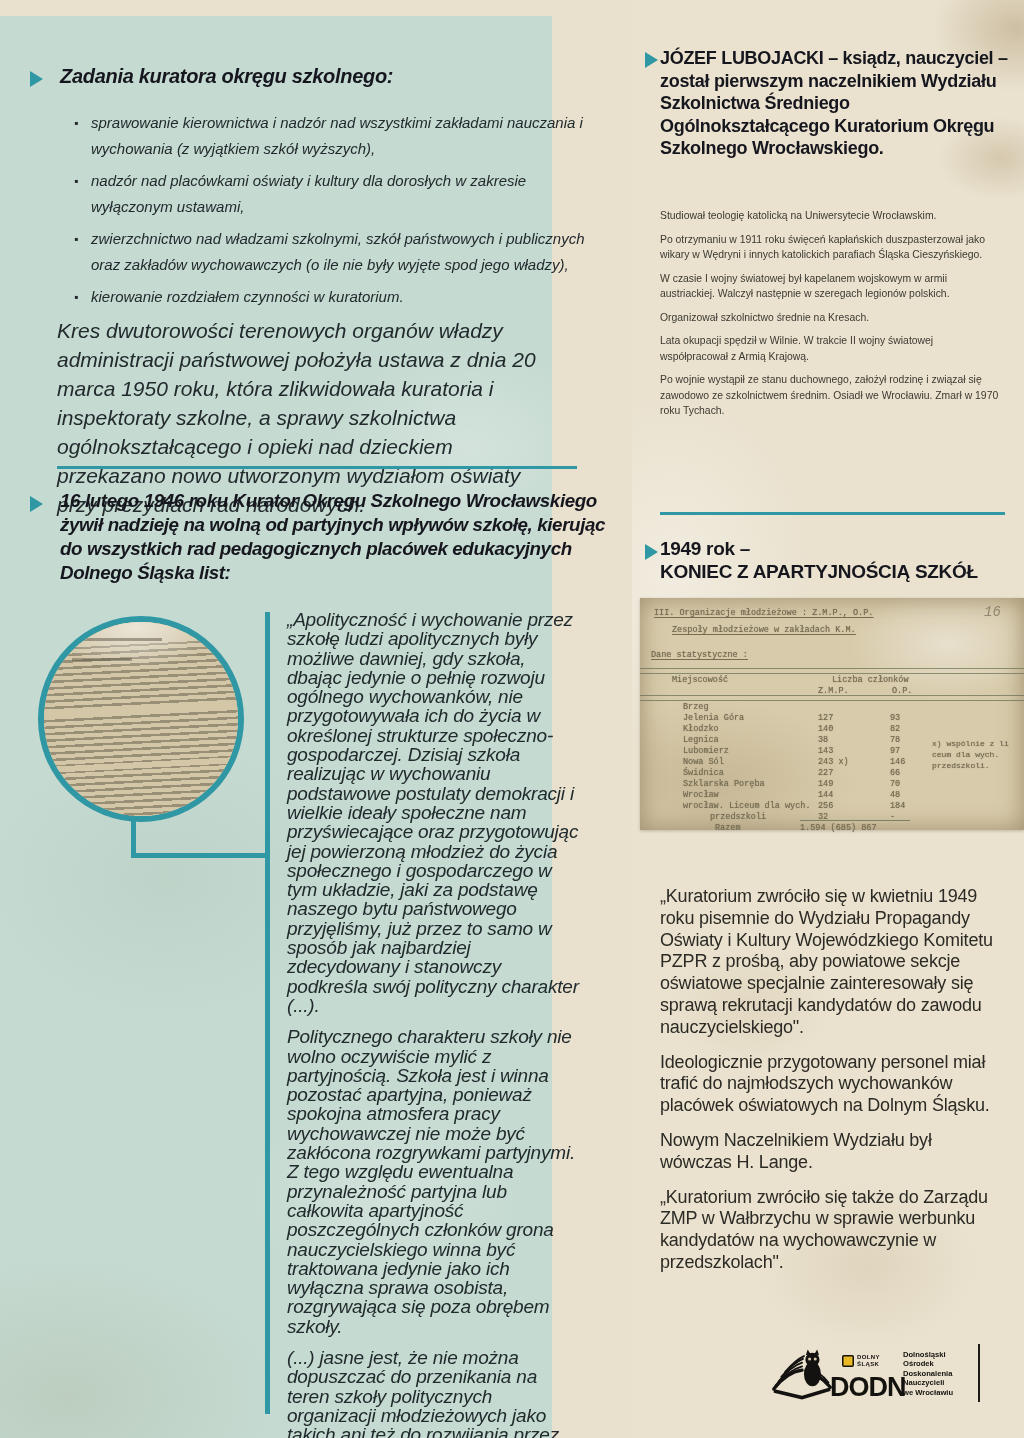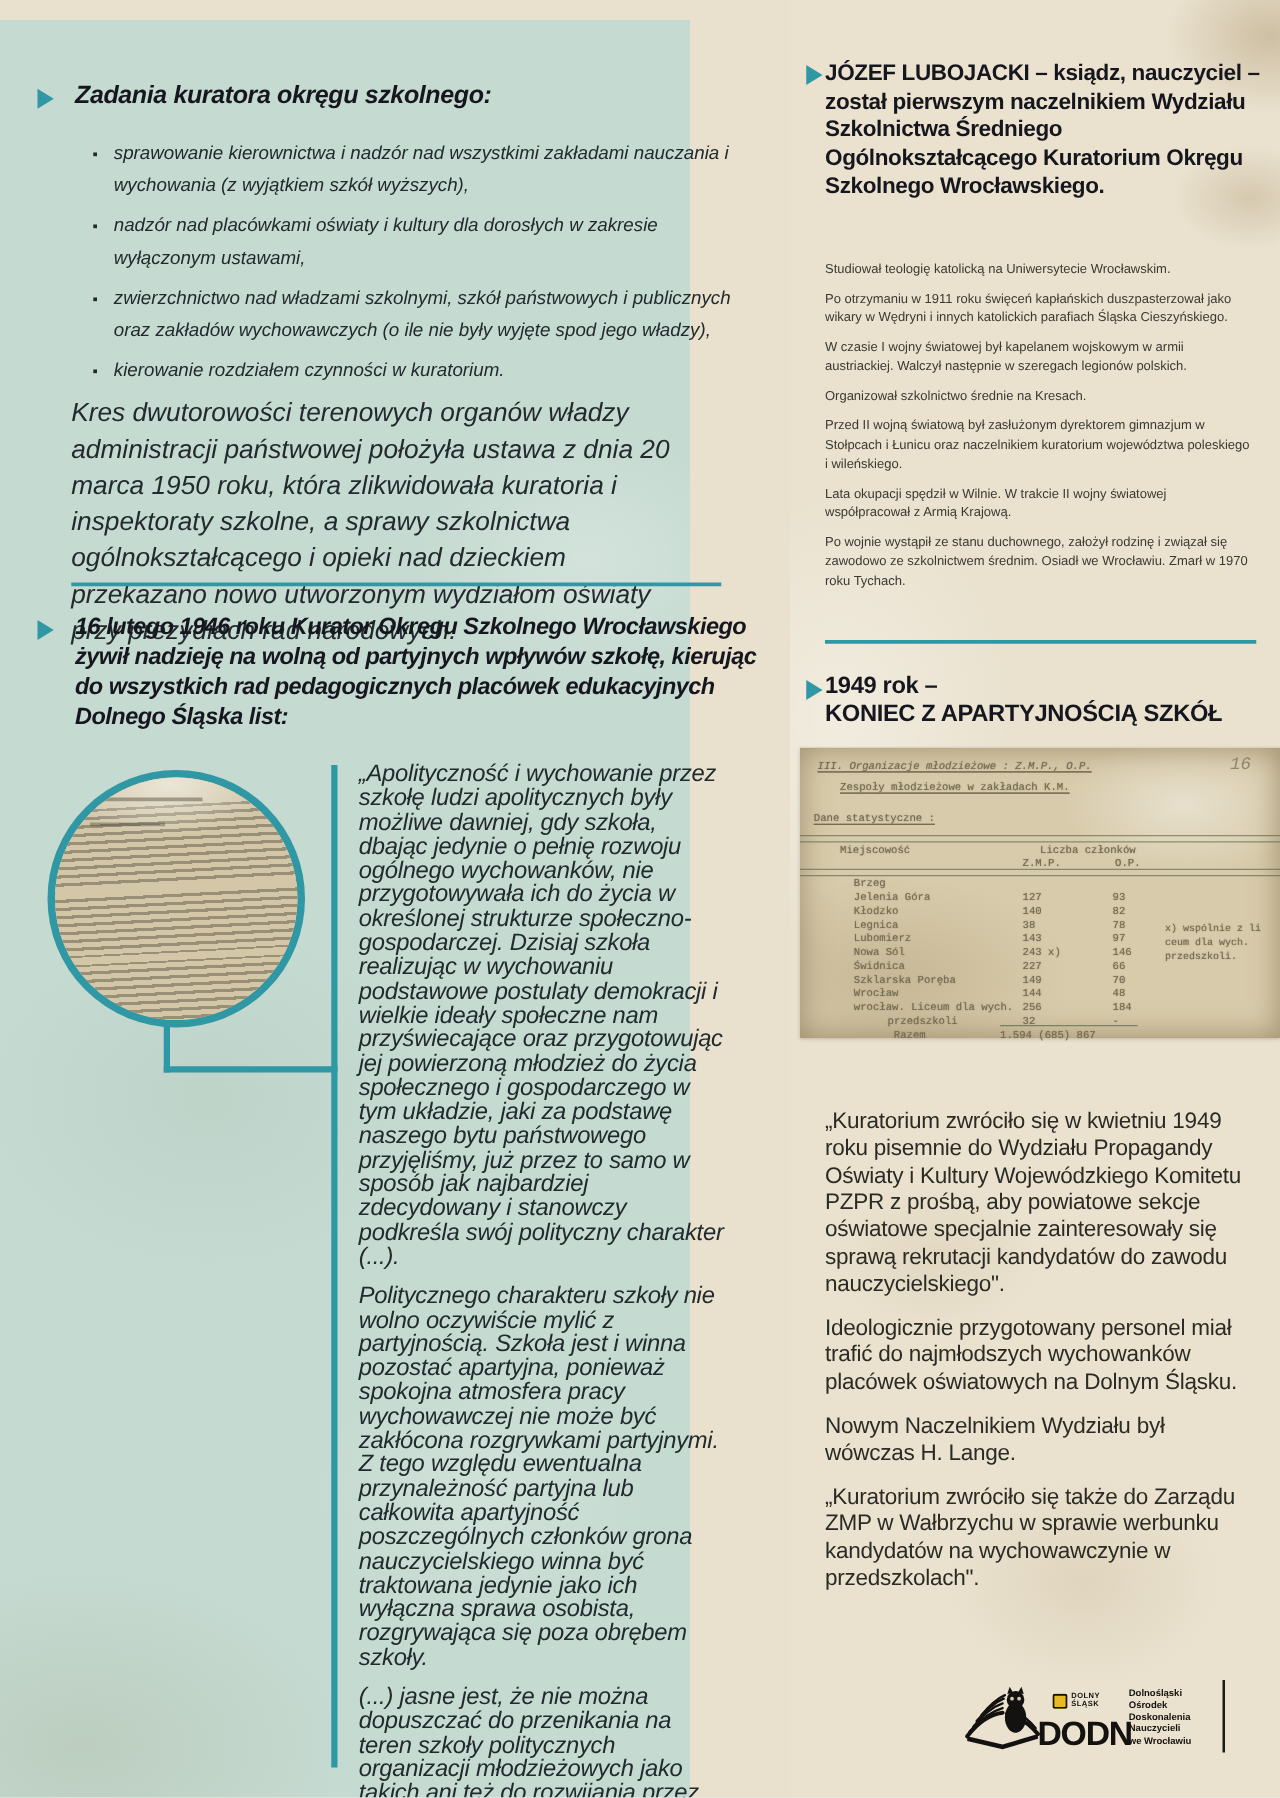--- a/index.html
+++ b/index.html
@@ -145,36 +145,35 @@
   <div class="col-right"></div>
 
   <div class="arrow" style="left:645px;top:52px;"></div>
   <div class="hdr h3">JÓZEF LUBOJACKI – ksiądz, nauczyciel – został pierwszym naczelnikiem Wydziału Szkolnictwa Średniego Ogólnokształcącego Kuratorium Okręgu Szkolnego Wrocławskiego.</div>
 
   <div class="bio">
     <p>Studiował teologię katolicką na Uniwersytecie Wrocławskim.</p>
     <p>Po otrzymaniu w 1911 roku święceń kapłańskich duszpasterzował jako wikary w Wędryni i innych katolickich parafiach Śląska Cieszyńskiego.</p>
     <p>W czasie I wojny światowej był kapelanem wojskowym w armii austriackiej. Walczył następnie w szeregach legionów polskich.</p>
     <p>Organizował szkolnictwo średnie na Kresach.</p>
-    <p>Przed II wojną światową był zasłużonym dyrektorem gimnazjum w Stołpcach i Łunicu oraz naczelnikiem kuratorium województwa poleskiego i wileńskiego.</p>
     <p>Lata okupacji spędził w Wilnie. W trakcie II wojny światowej współpracował z Armią Krajową.</p>
     <p>Po wojnie wystąpił ze stanu duchownego, założył rodzinę i związał się zawodowo ze szkolnictwem średnim. Osiadł we Wrocławiu. Zmarł w 1970 roku Tychach.</p>
   </div>
 
   <div class="rule" style="left:660px;top:512px;width:345px;"></div>
 
   <div class="arrow" style="left:645px;top:544px;"></div>
   <div class="hdr h4">
     <span>1949 rok –</span><br>
     <span>KONIEC Z APARTYJNOŚCIĄ SZKÓŁ</span>
   </div>
 
   <div class="scan">
     <div class="smark">16</div>
-    <div class="t u" style="left:14px;top:10px;font-style:italic;">III. Organizacje młodzieżowe : Z.M.P., O.P.</div>
+    <div class="t u" style="left:14px;top:10px;">III. Organizacje młodzieżowe : Z.M.P., O.P.</div>
     <div class="t u" style="left:32px;top:27px;">Zespoły młodzieżowe w zakładach K.M.</div>
     <div class="t u" style="left:11px;top:52px;">Dane statystyczne :</div>
     <div class="srule" style="top:70px;"></div>
     <div class="t" style="left:32px;top:77px;">Miejscowość</div>
     <div class="t" style="left:192px;top:77px;">Liczba członków</div>
     <div class="t" style="left:178px;top:88px;">Z.M.P.</div>
     <div class="t" style="left:252px;top:88px;">O.P.</div>
     <div class="srule" style="top:97px;"></div>
 
     <div class="srow" style="top:104px;">

